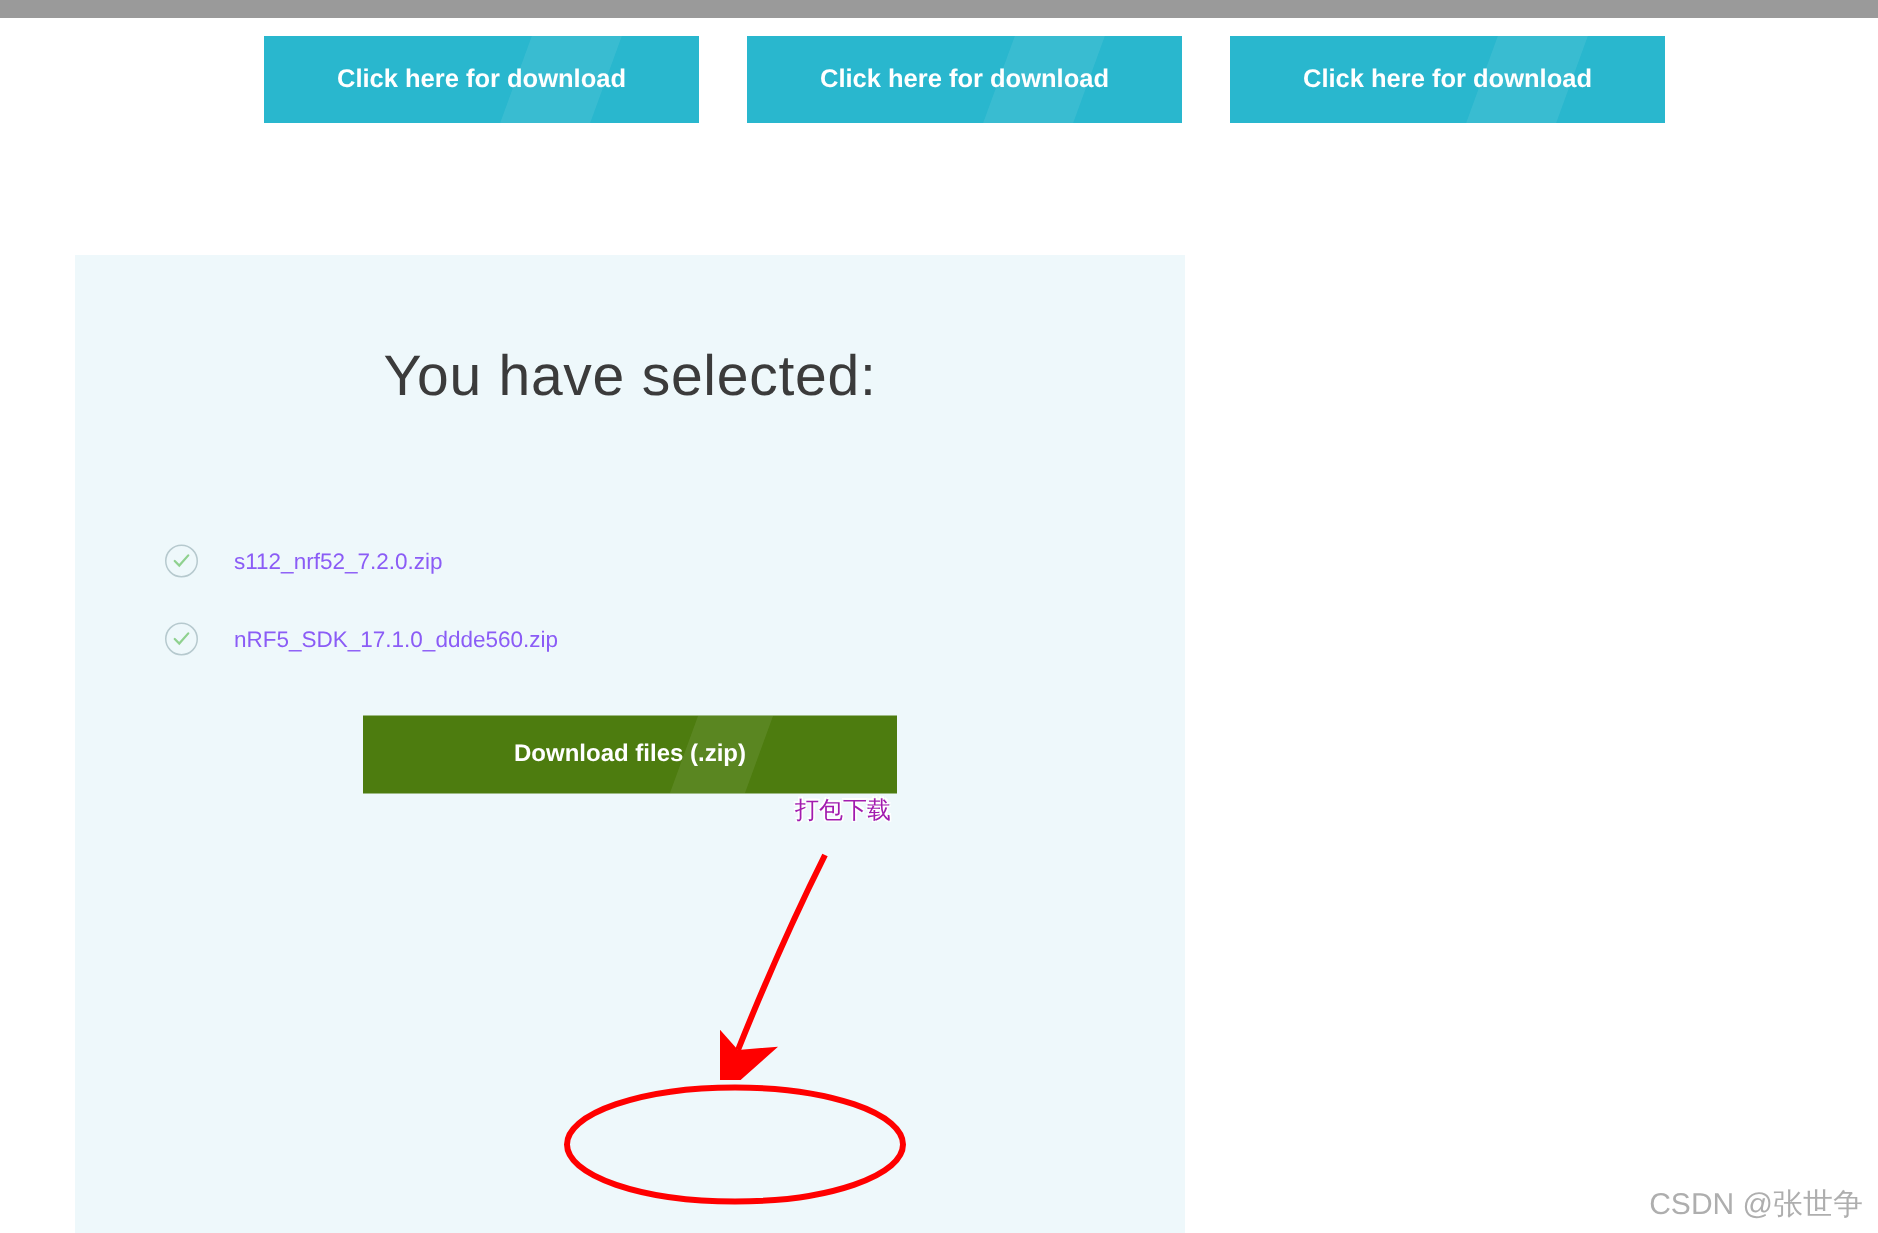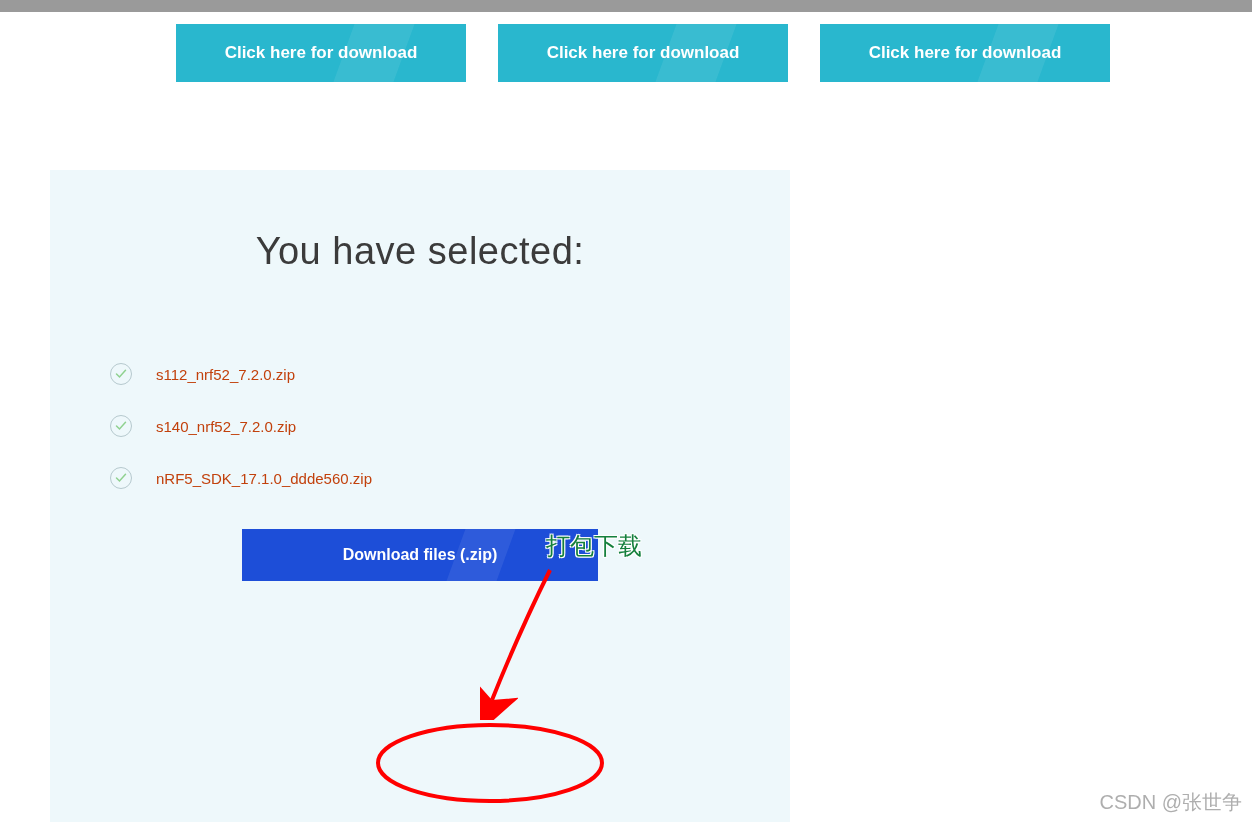--- a/index.html
+++ b/index.html
@@ -73,56 +73,56 @@
     border: 1px solid #b6c9ce;
     border-radius: 50%;
     display: flex;
     align-items: center;
     justify-content: center;
     margin-right: 24px;
     flex-shrink: 0;
   }
   .check-circle svg { width: 12px; height: 12px; }
   .file-name {
-    color: #c2410c;
+    color: #8b5cf6;
     font-size: 15px;
     font-weight: 400;
     cursor: pointer;
   }
   .dl-files-wrap {
     text-align: center;
     margin-top: 40px;
   }
   .dl-files-btn {
     width: 356px;
     height: 52px;
-    background: #1d4ed8;
+    background: #4d7c0f;
     color: #ffffff;
     border: none;
     font-weight: 700;
     font-size: 16px;
     cursor: pointer;
     position: relative;
     overflow: hidden;
   }
   .dl-files-btn::after {
     content: "";
     position: absolute;
     top: 0; bottom: 0;
     left: 60%;
     width: 50px;
     background: rgba(255,255,255,0.08);
     transform: skewX(-20deg);
   }
   .annotation-text {
     position: absolute;
-    left: 546px;
+    left: 530px;
     top: 530px;
-    color: #15803d;
-    font-size: 24px;
+    color: #a21caf;
+    font-size: 16px;
     font-family: "SimSun", serif;
     text-shadow: 1px 1px 0 #fff, -1px -1px 0 #fff, 1px -1px 0 #fff, -1px 1px 0 #fff;
     pointer-events: none;
   }
   .annotation-arrow {
     position: absolute;
     left: 480px;
     top: 560px;
     pointer-events: none;
   }
@@ -156,28 +156,20 @@
         <svg viewBox="0 0 16 16">
             <path d="M2 8 L6 12 L14 3" stroke="#8fd18f" stroke-width="2" fill="none" stroke-linecap="round"></path>
           </svg>
       </span>
       <a class="file-name">s112_nrf52_7.2.0.zip</a>
     </div>
 
 
 
 
-    <div class="file-item">
-      <span class="check-circle">
-        <svg viewBox="0 0 16 16">
-            <path d="M2 8 L6 12 L14 3" stroke="#8fd18f" stroke-width="2" fill="none" stroke-linecap="round"></path>
-          </svg>
-      </span>
-      <a class="file-name">s140_nrf52_7.2.0.zip</a>
-    </div>
 
     <div class="file-item">
       <span class="check-circle">
         <svg viewBox="0 0 16 16">
             <path d="M2 8 L6 12 L14 3" stroke="#8fd18f" stroke-width="2" fill="none" stroke-linecap="round"></path>
           </svg>
       </span>
       <a class="file-name">nRF5_SDK_17.1.0_ddde560.zip</a>
     </div>
 

